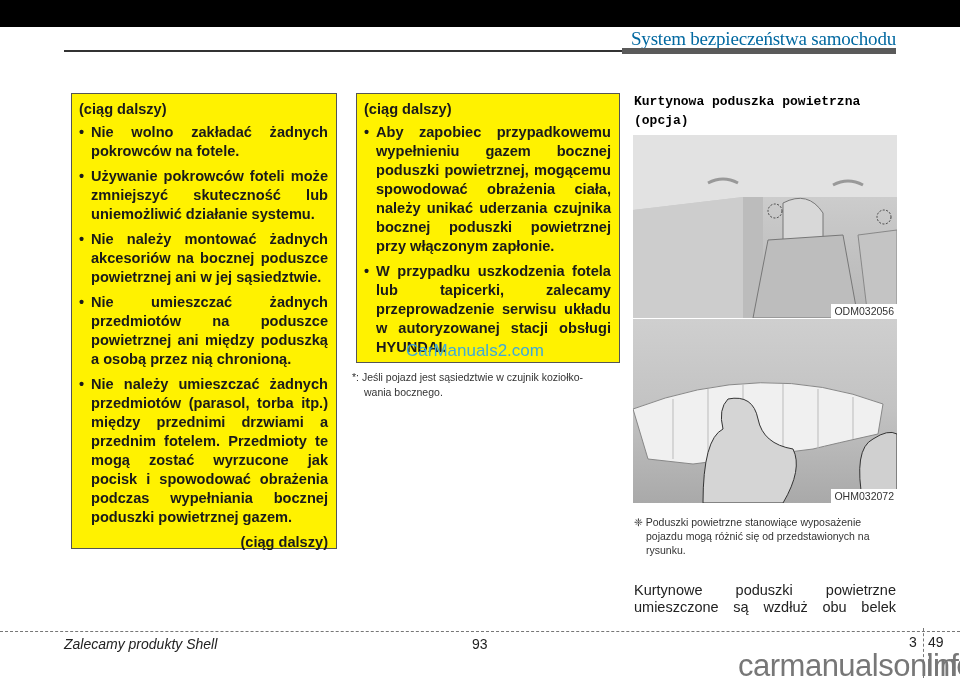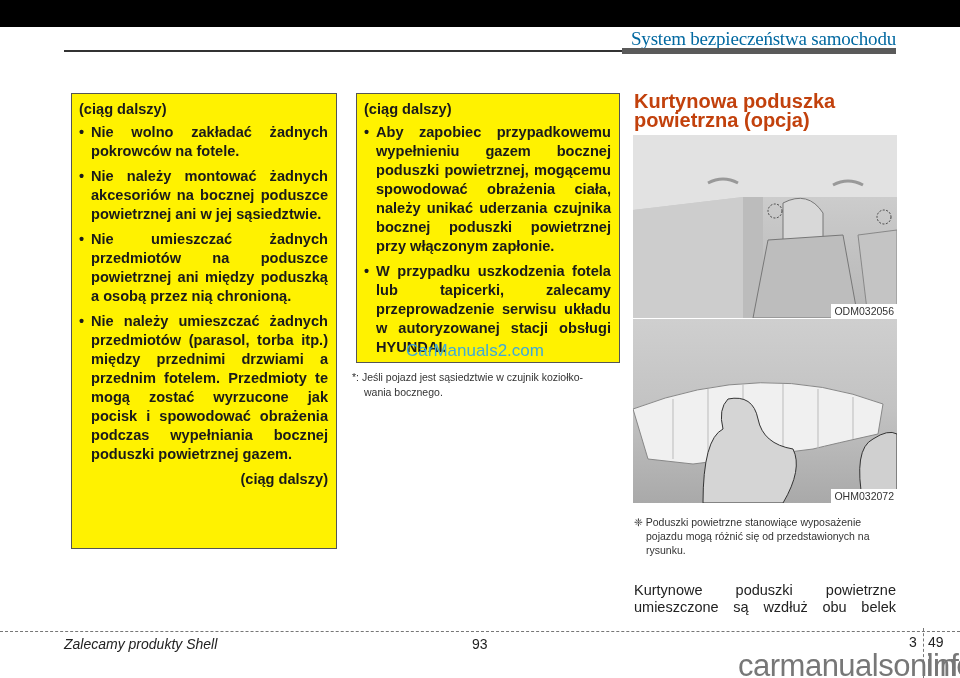--- a/index.html
+++ b/index.html
@@ -15,21 +15,21 @@
   .ybox li { position:relative; padding-left:12px; text-align:justify; margin-bottom:6px; }
   .ybox li::before { content:"•"; position:absolute; left:0; top:0; }
   .ybox .cont-end { text-align:right; }
   #box-left { left:63px; top:93px; width:266px; height:456px; }
   #box-right { left:348px; top:93px; width:264px; height:270px; }
 
   .watermark-c2 { position:absolute; left:406px; top:341px; font-size:17px; color:#3fa9d9; font-weight:normal; }
   .footnote-star { position:absolute; left:352px; top:370px; width:262px; font-size:10.5px; line-height:15px; color:#333; }
   .footnote-star .l2 { padding-left:12px; display:block; }
 
-  .sec-title { position:absolute; left:634px; top:92px; width:268px; font-size:20px; font-weight:bold; line-height:19px; color:#c2410c; }
+  .sec-title { position:absolute; left:634px; top:92px; width:268px; font-size:13px; font-weight:bold; line-height:19px; color:#000000;font-family:Liberation Mono, monospace; }
   .fig { position:absolute; left:633px; width:264px; background:linear-gradient(180deg,#d9d9d9 0%,#c8c8c8 45%,#b6b6b6 100%); overflow:hidden; }
   #fig1 { top:135px; height:183px; }
   #fig2 { top:319px; height:184px; background:linear-gradient(180deg,#cfcfcf 0%,#c2c2c2 50%,#a9a9a9 100%); }
   .fig-code { position:absolute; right:0; bottom:0; background:#fff; font-size:10.5px; color:#333; padding:1px 3px; }
   .fig svg { position:absolute; left:0; top:0; }
 
   .note { position:absolute; left:634px; top:515px; width:268px; font-size:10.5px; line-height:14px; color:#333; }
   .note .l2 { padding-left:12px; display:block; }
   .body-text { position:absolute; left:634px; top:570px; width:262px; font-size:14.5px; line-height:17px; text-align:justify; text-align-last:justify; color:#222;margin-top:12px; }
 
@@ -47,20 +47,21 @@
 
 <div class="topbar"></div>
 <div class="hdr-title">System bezpieczeństwa samochodu</div>
 <div class="hdr-line"></div>
 <div class="hdr-bar"></div>
 
 <div class="ybox" id="box-left">
   <div class="cont">(ciąg dalszy)</div>
   <ul>
     <li>Nie wolno zakładać żadnych pokrowców na fotele.</li>
+    <li>Używanie pokrowców foteli może zmniejszyć skuteczność lub uniemożliwić działanie systemu.</li>
     <li>Nie należy montować żadnych akcesoriów na bocznej poduszce powietrznej ani w jej sąsiedztwie.</li>
     <li>Nie umieszczać żadnych przedmiotów na poduszce powietrznej ani między poduszką a osobą przez nią chronioną.</li>
     <li>Nie należy umieszczać żadnych przedmiotów (parasol, torba itp.) między przednimi drzwiami a przednim fotelem. Przedmioty te mogą zostać wyrzucone jak pocisk i spowodować obrażenia podczas wypełniania bocznej poduszki powietrznej gazem.</li>
   </ul>
   <div class="cont-end">(ciąg dalszy)</div>
 </div>
 
 <div class="ybox" id="box-right">
   <div class="cont">(ciąg dalszy)</div>
   <ul>

